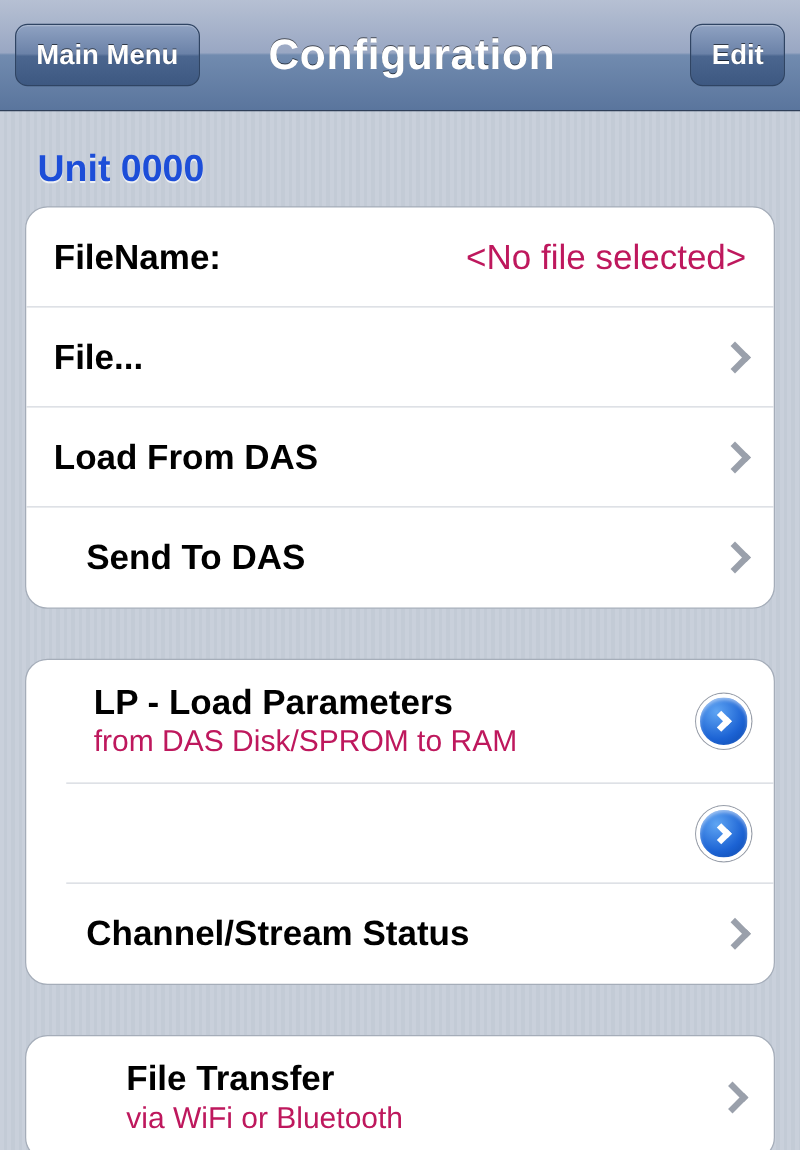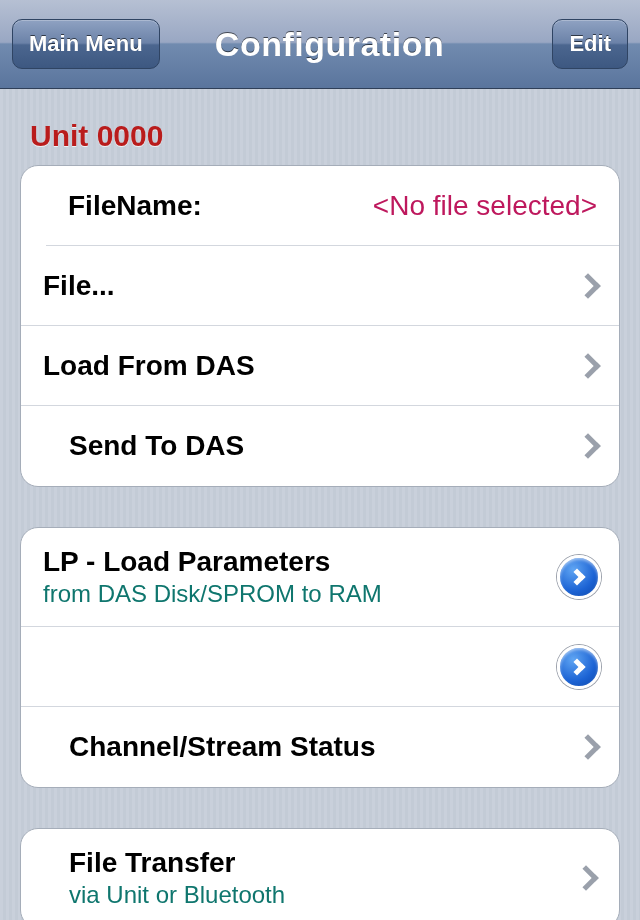--- a/index.html
+++ b/index.html
@@ -52,50 +52,50 @@
       text-shadow: 0 -1px 0 rgba(0,0,0,0.6);
       box-shadow: inset 0 1px 0 rgba(255,255,255,0.25);
       display: flex;
       align-items: center;
       cursor: pointer;
     }
     .section-header {
       padding: 30px 30px 12px 30px;
       font-size: 30px;
       font-weight: bold;
-      color: #b91c1c;
+      color: #1d4ed8;
       text-shadow: 0 1px 0 rgba(255,255,255,0.7);
     }
     .group {
       margin: 0 20px 40px 20px;
       background: #fff;
       border-radius: 18px;
       border: 1px solid #a5adb9;
       overflow: hidden;
     }
     .group.last { margin-bottom: 0; }
     .row {
       min-height: 80px;
       padding: 18px 22px;
       border-bottom: 1px solid #d3d7de;
       display: flex;
       align-items: center;
       cursor: pointer;
       position: relative;
     }
     .row:last-child { border-bottom: none; padding-left: 48px; }
-    .row-stack { flex-direction: column; align-items: flex-start; justify-content: center; padding-right: 80px;}
+    .row-stack { flex-direction: column; align-items: flex-start; justify-content: center; padding-right: 80px; margin-left: 32px;}
     .row-label {
       font-size: 28px;
       font-weight: bold;
       color: #000;
     }
     .row-sub {
       font-size: 24px;
-      color: #0f766e;
+      color: #be185d;
       margin-top: 2px;
     }
     .row-value {
       margin-left: auto;
       font-size: 28px;
       color: #be185d;
     }
     .chevron {
       margin-left: auto;
       width: 18px; height: 18px;
@@ -118,21 +118,21 @@
       align-items: center;
       justify-content: center;
     }
     .detail-btn .inner-chev {
       width: 12px; height: 12px;
       border-right: 5px solid #fff;
       border-top: 5px solid #fff;
       transform: rotate(45deg);
       margin-left: -4px;
     }
-    .row.kv { cursor: default; margin-left: 25px; }
+    .row.kv { cursor: default; }
     .row.no-pad-right { padding-right: 80px; }
   </style>
 </head>
 <body>
 
 <div class="navbar">
   <div class="nav-btn">
     <span>Main Menu</span>
   </div>
   <div class="nav-title">Configuration</div>
@@ -177,16 +177,16 @@
   </div>
   <div class="row">
     <span class="row-label">Channel/Stream Status</span>
     <span class="chevron"></span>
   </div>
 </div>
 
 <div class="group last">
   <div class="row row-stack no-pad-right">
     <span class="row-label">File Transfer</span>
-    <span class="row-sub">via Unit or Bluetooth</span>
+    <span class="row-sub">via WiFi or Bluetooth</span>
     <span class="chevron abs"></span>
   </div>
 </div>
 
 </body></html>

